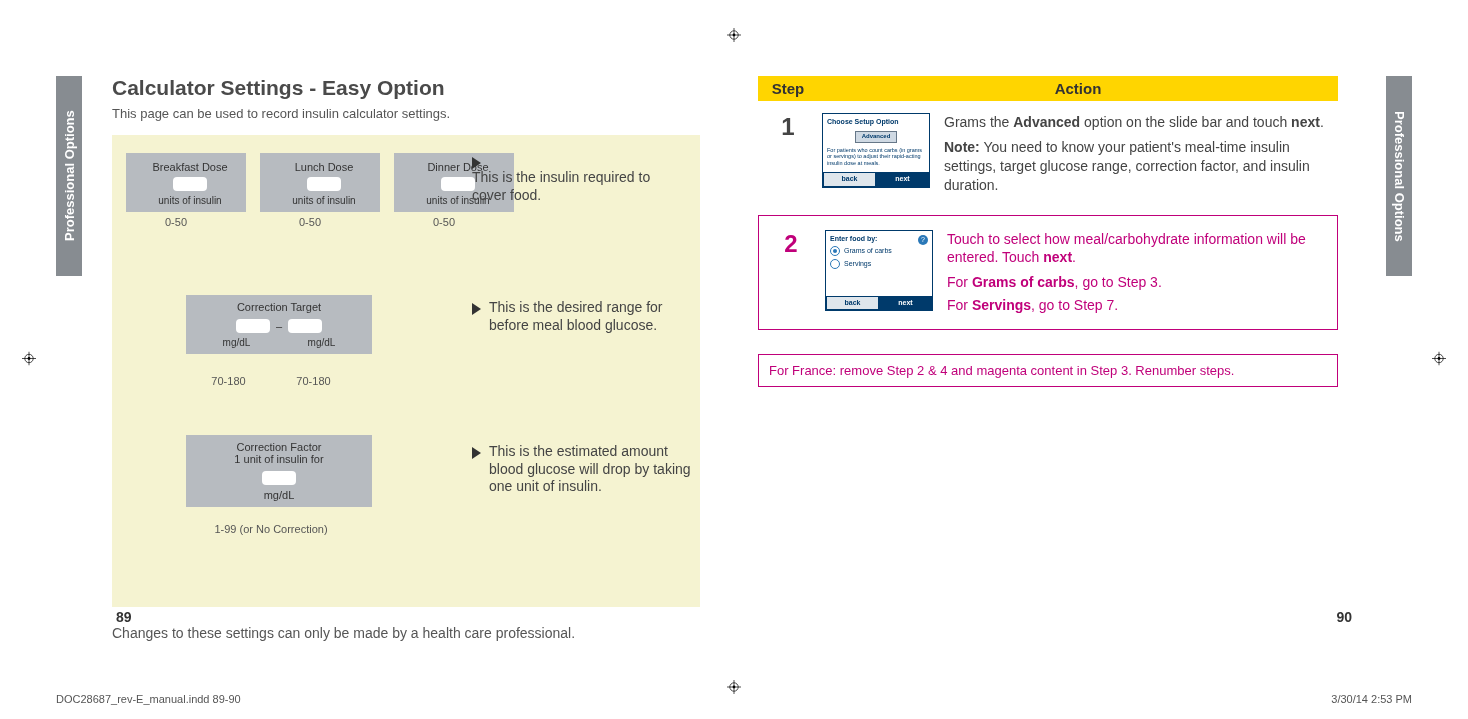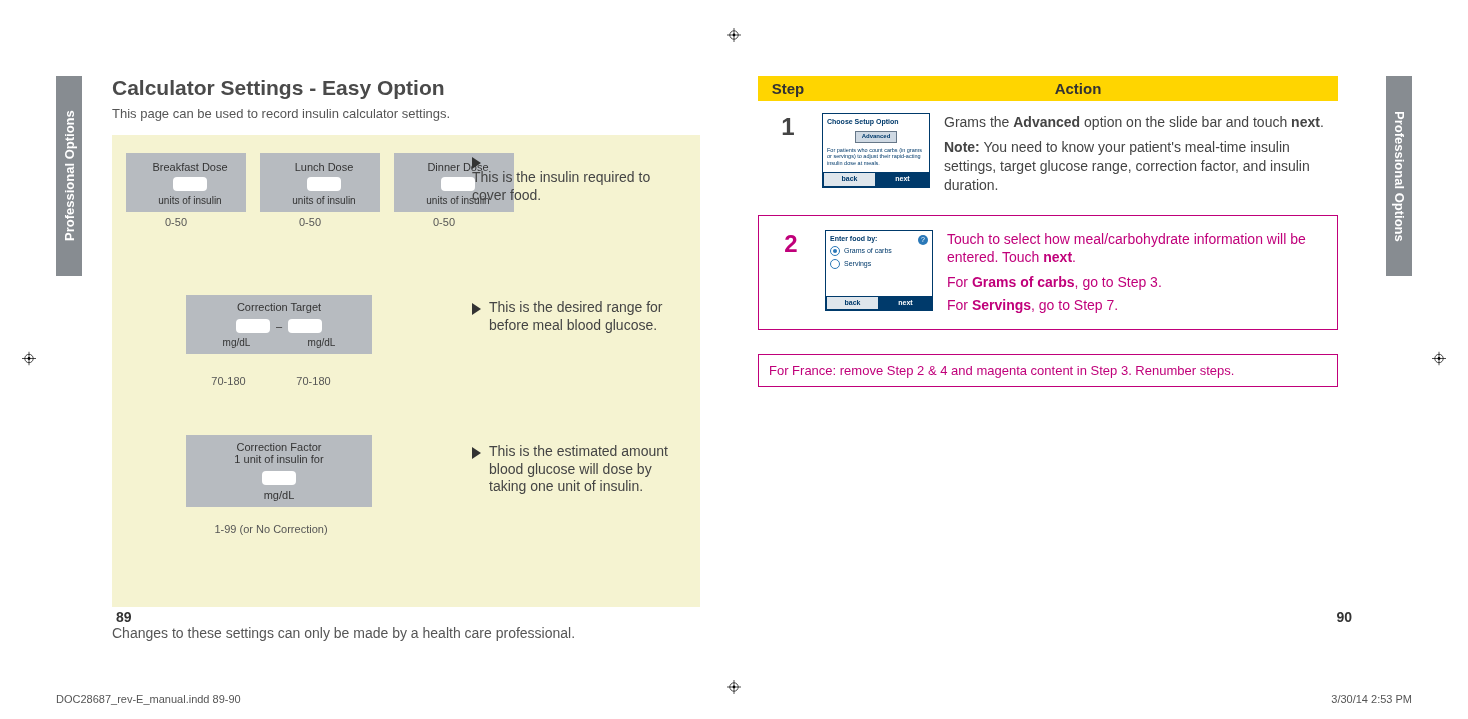--- a/index.html
+++ b/index.html
@@ -204,21 +204,21 @@
         <div class="factor-card">
           <div>Correction Factor</div>
           <div>1 unit of insulin for</div>
           <div class="field"></div>
           <div>mg/dL</div>
         </div>
         <div class="factor-range">1-99 (or No Correction)</div>
 
         <div class="note-row note3">
           <div class="arrow"></div>
-          <div class="note-text">This is the estimated amount blood glucose will dose by taking one unit of insulin.</div>
+          <div class="note-text">This is the estimated amount blood glucose will drop by taking one unit of insulin.</div>
         </div>
       </div>
 
       <p class="footnote">Changes to these settings can only be made by a health care professional.</p>
     </div>
     <div class="page-num page-num-left">89</div>
   </div>
 
   <div class="page page-right">
     <div class="side-tab side-tab-right">Professional Options</div>

